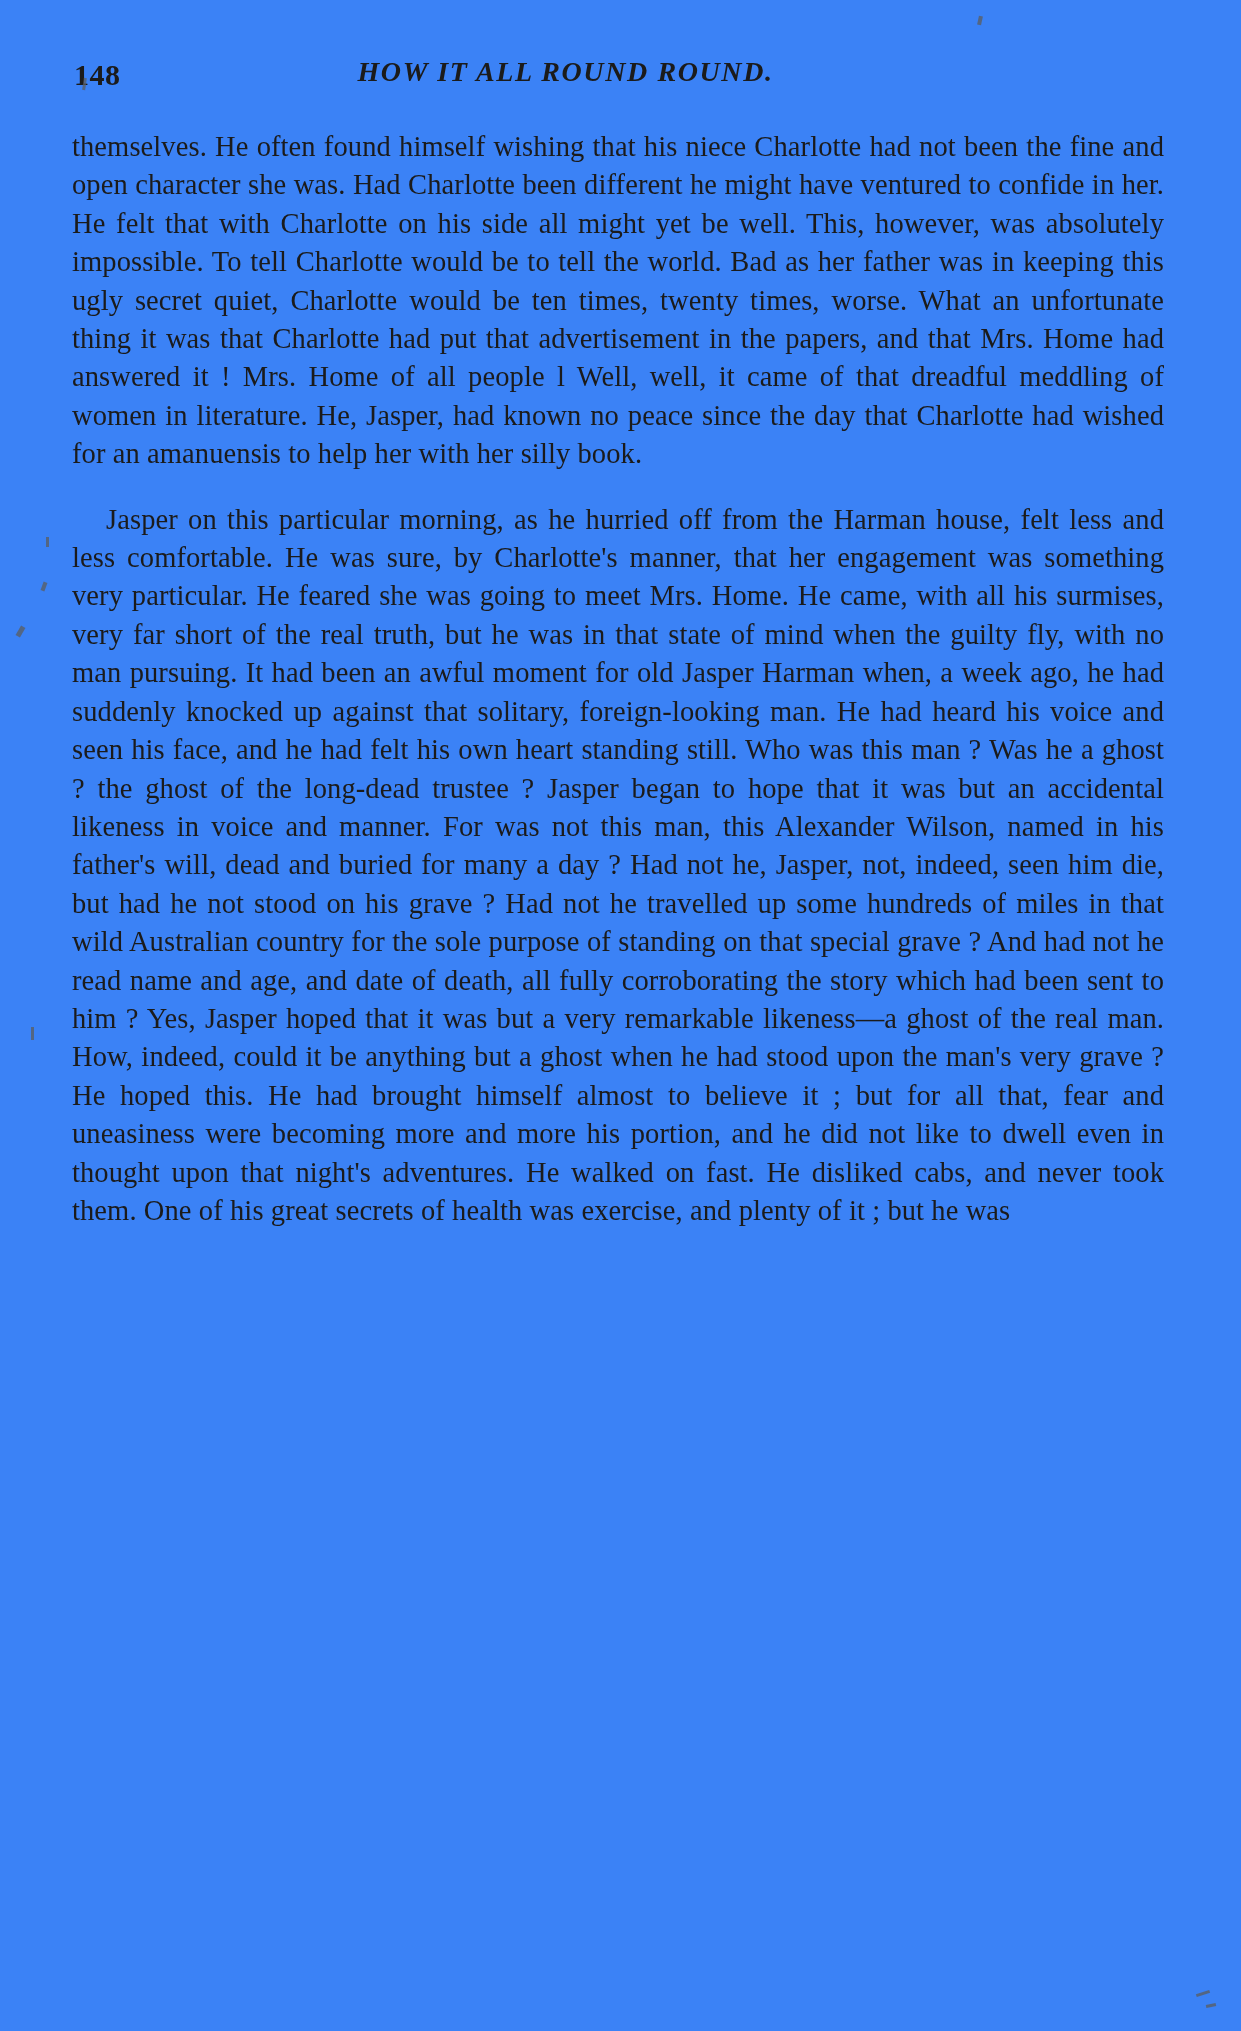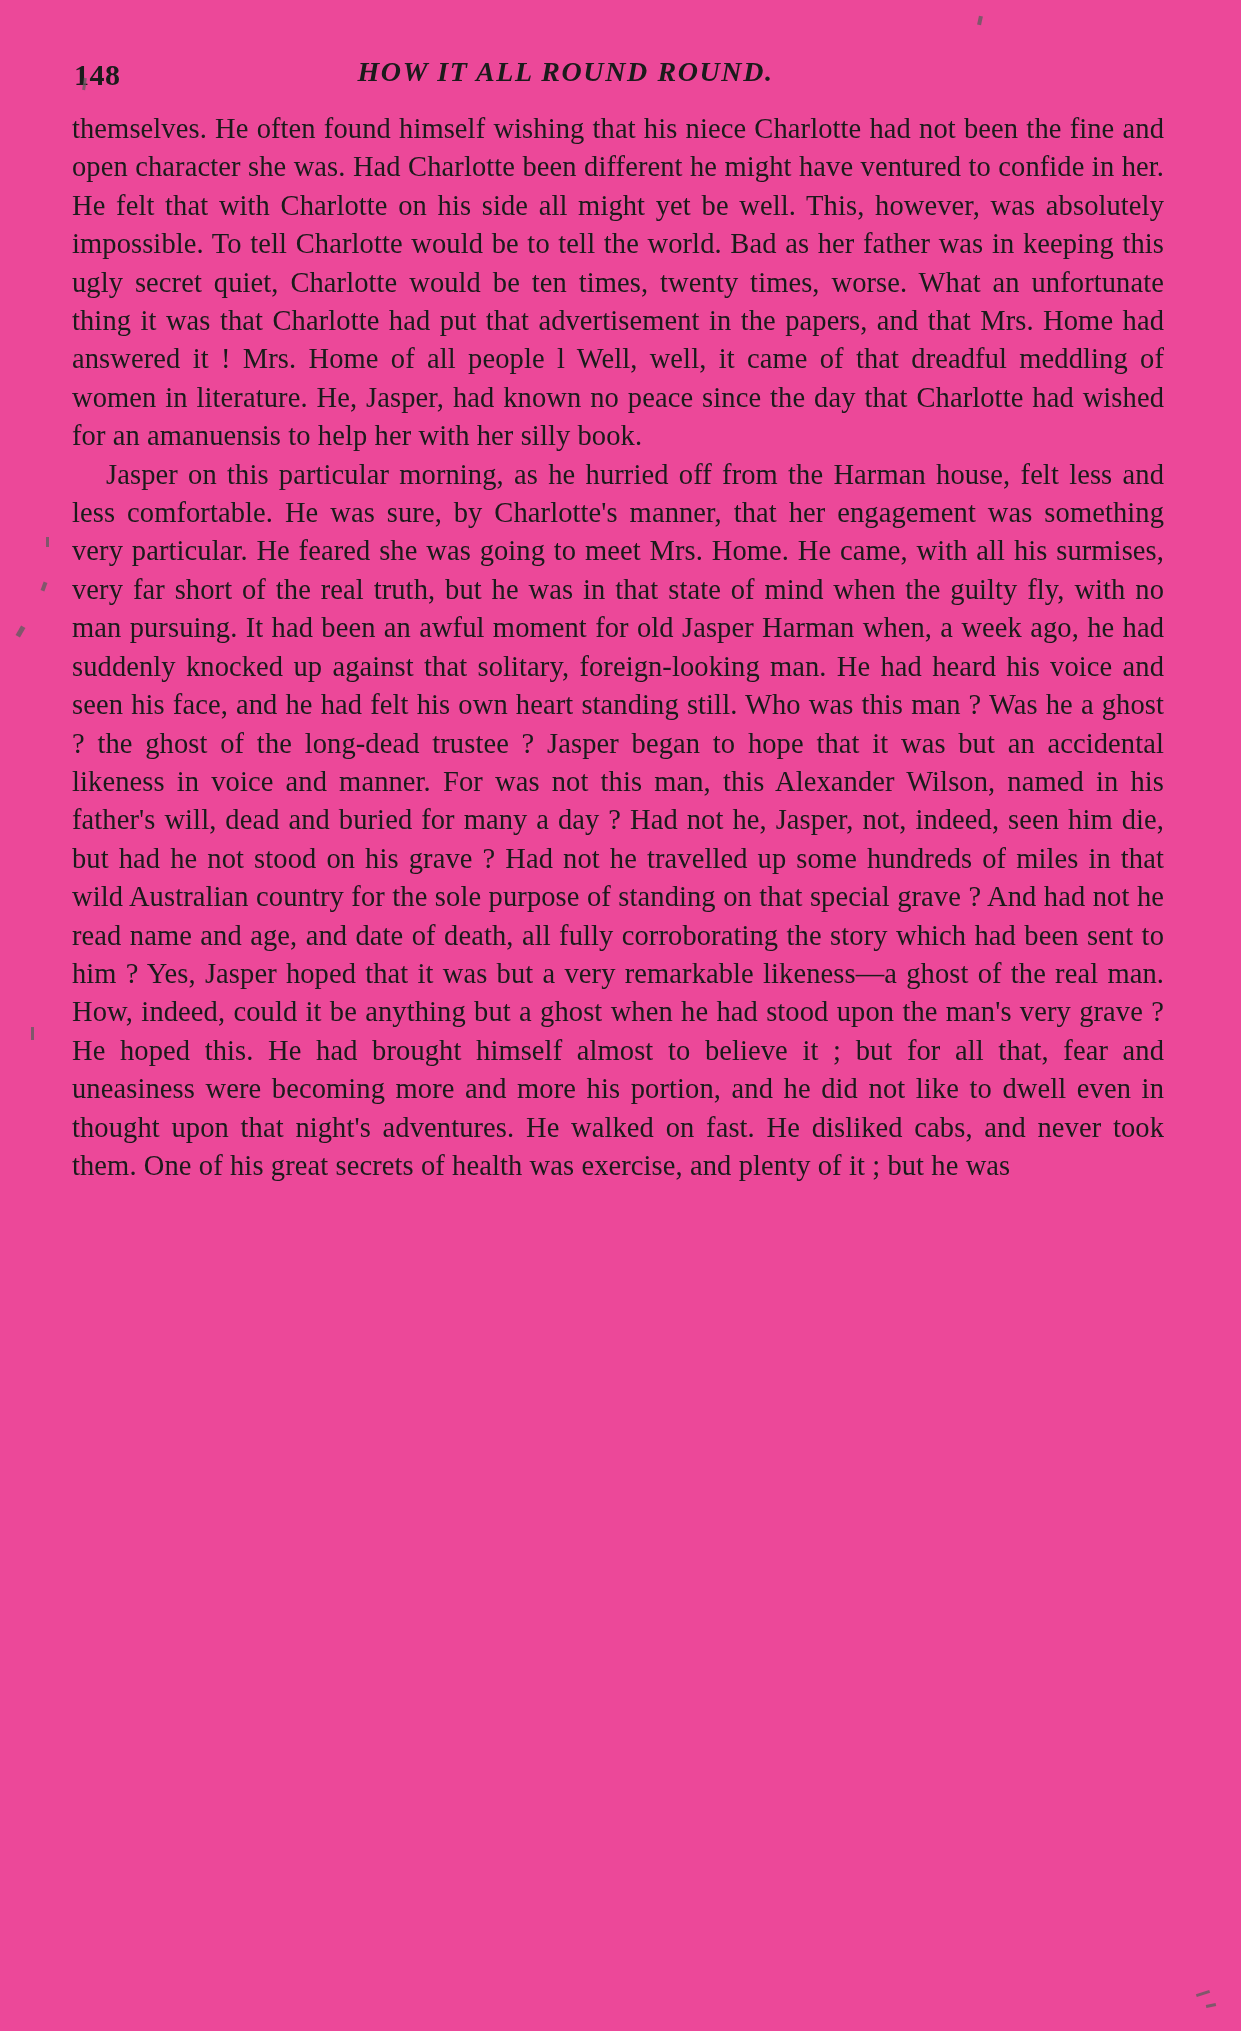--- a/index.html
+++ b/index.html
@@ -4,21 +4,21 @@
 <style>
   html, body {
     margin: 0;
     padding: 0;
     background: #ffffff;
   }
   .page {
     position: relative;
     width: 1241px;
     height: 2031px;
-    background: #ec4899;
+    background: #3b82f6;
     box-sizing: border-box;
     font-family: "Liberation Serif", serif;
     color: #1b1b1b;
     overflow: hidden;
   }
   .header {
     position: absolute;
     top: 36px;
     left: 0;
     right: 0;
@@ -43,33 +43,34 @@
     font-style: italic;
     font-weight: bold;
     letter-spacing: 1.6px;
     padding-left: 40px;
     padding-right: 150px;
     box-sizing: border-box;
   }
   .body-text {
     position: absolute;
     left: 72px;
-    top: 110px;
+    top: 128px;
     width: 1092px;
   }
   .body-text p {
     margin: 0;
     font-size: 28.5px;
     line-height: 38.4px;
     text-align: justify;
     text-justify: inter-word;
     letter-spacing: 0.1px;
   }
   .body-text p.indent {
     text-indent: 34px;
+    margin-top: 27px;
   }
   .body-text p + p {
     margin-top: 0;
   }
   
   .speck {
     position: absolute;
     background: #5c5c5c;
     opacity: 0.75;
   }

